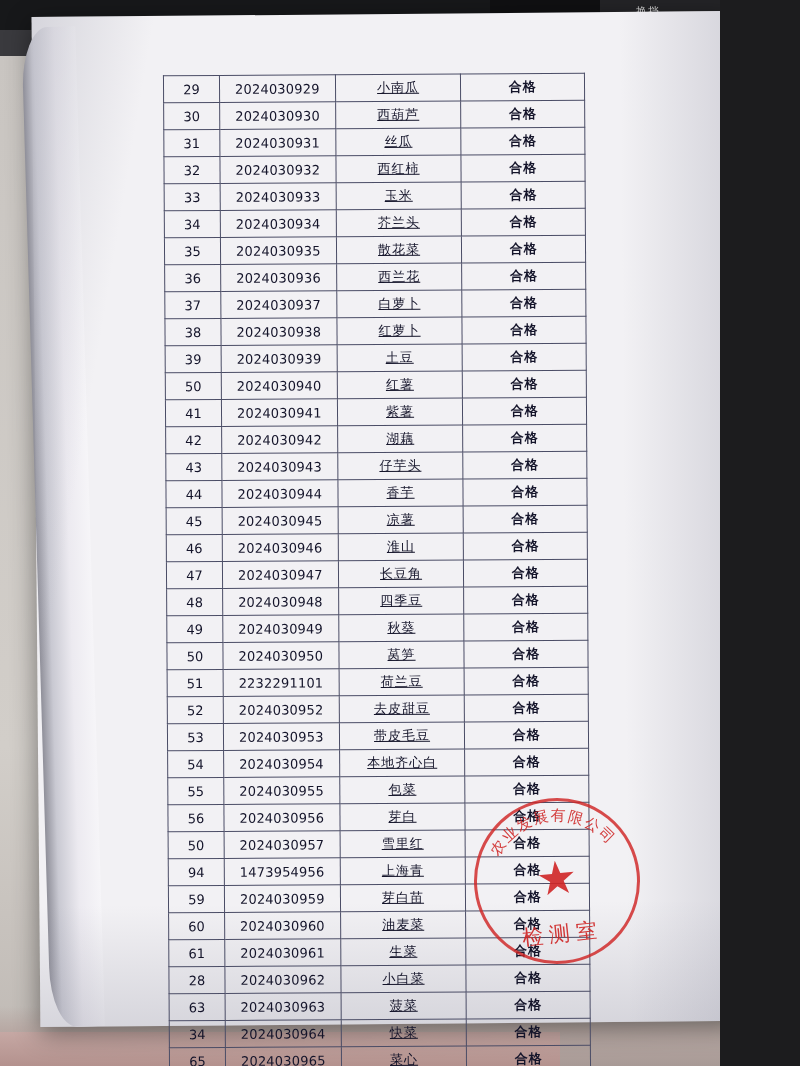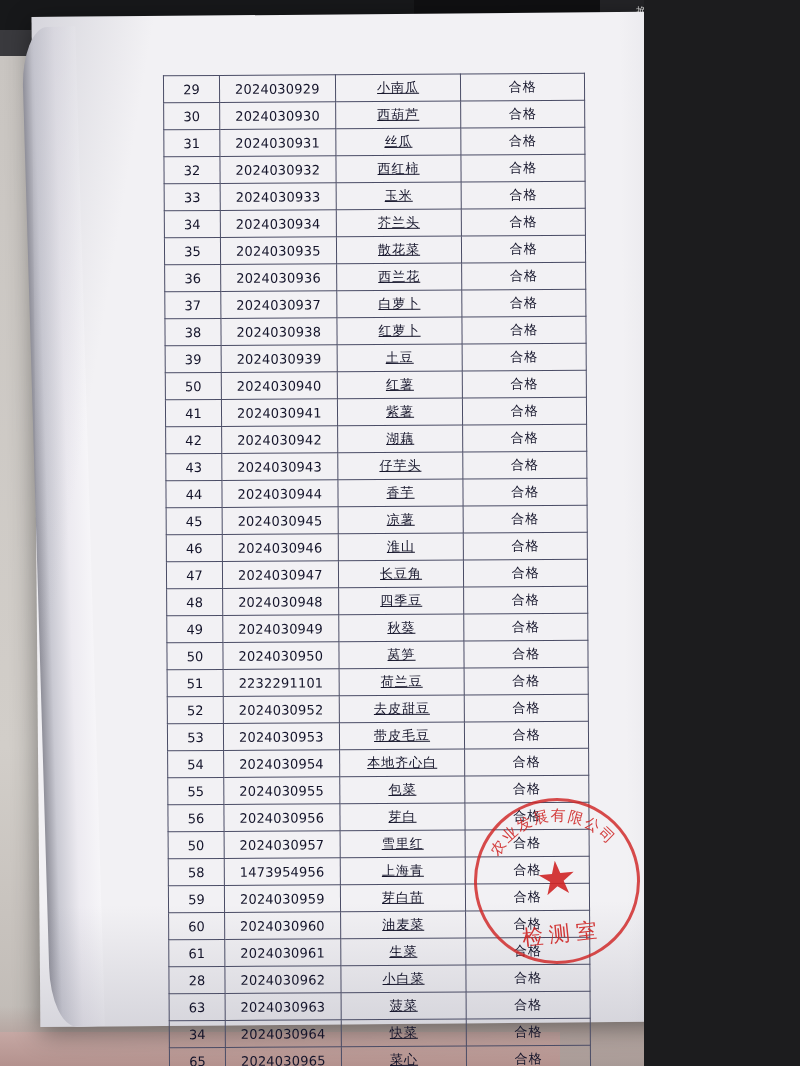--- a/index.html
+++ b/index.html
@@ -6,21 +6,21 @@
   html, body {
     margin: 0; padding: 0;
     width: 800px; height: 1066px;
     overflow: hidden;
     background: #1c1c1e;
     font-family: "Liberation Sans", sans-serif;
   }
 
   #scene {
     position: relative;
-    width: 644px;
+    width: 720px;
     height: 1066px;
     background: #7dd3fc;
     overflow: hidden;
   }
 
   
   .bg-desk {
     position: absolute;
     left: 0; top: 0;
     width: 800px; height: 1066px;
@@ -107,21 +107,21 @@
     padding: 0 2px;
     text-align: center;
     vertical-align: middle;
     color: #14142a;
     font-size: 13px;
     font-family: "DejaVu Sans", "Liberation Sans", sans-serif;
   }
   td.c-idx   { width: 56px;  font-size: 13px; }
   td.c-code  { width: 116px; font-size: 12.5px; letter-spacing: .2px; }
   td.c-name  { width: 126px; font-size: 14px; letter-spacing: 1px; text-decoration: underline; }
-  td.c-res   { width: 124px; font-size: 13.5px; letter-spacing: 1px; }
+  td.c-res   { width: 124px; font-size: 13.5px; letter-spacing: 1px; font-weight: bold; }
 
   
   .stamp {
     position: absolute;
     left: 474px; top: 798px;
     width: 166px; height: 166px;
     transform: rotate(-6deg);
     pointer-events: none;
   }
   .stamp-ring {
@@ -357,21 +357,21 @@
             <td class="c-name">芽白</td>
             <td class="c-res">合格</td>
           </tr>
           <tr>
             <td class="c-idx">50</td>
             <td class="c-code">2024030957</td>
             <td class="c-name">雪里红</td>
             <td class="c-res">合格</td>
           </tr>
           <tr>
-            <td class="c-idx">58</td>
+            <td class="c-idx">94</td>
             <td class="c-code">1473954956</td>
             <td class="c-name">上海青</td>
             <td class="c-res">合格</td>
           </tr>
           <tr>
             <td class="c-idx">59</td>
             <td class="c-code">2024030959</td>
             <td class="c-name">芽白苗</td>
             <td class="c-res">合格</td>
           </tr>

